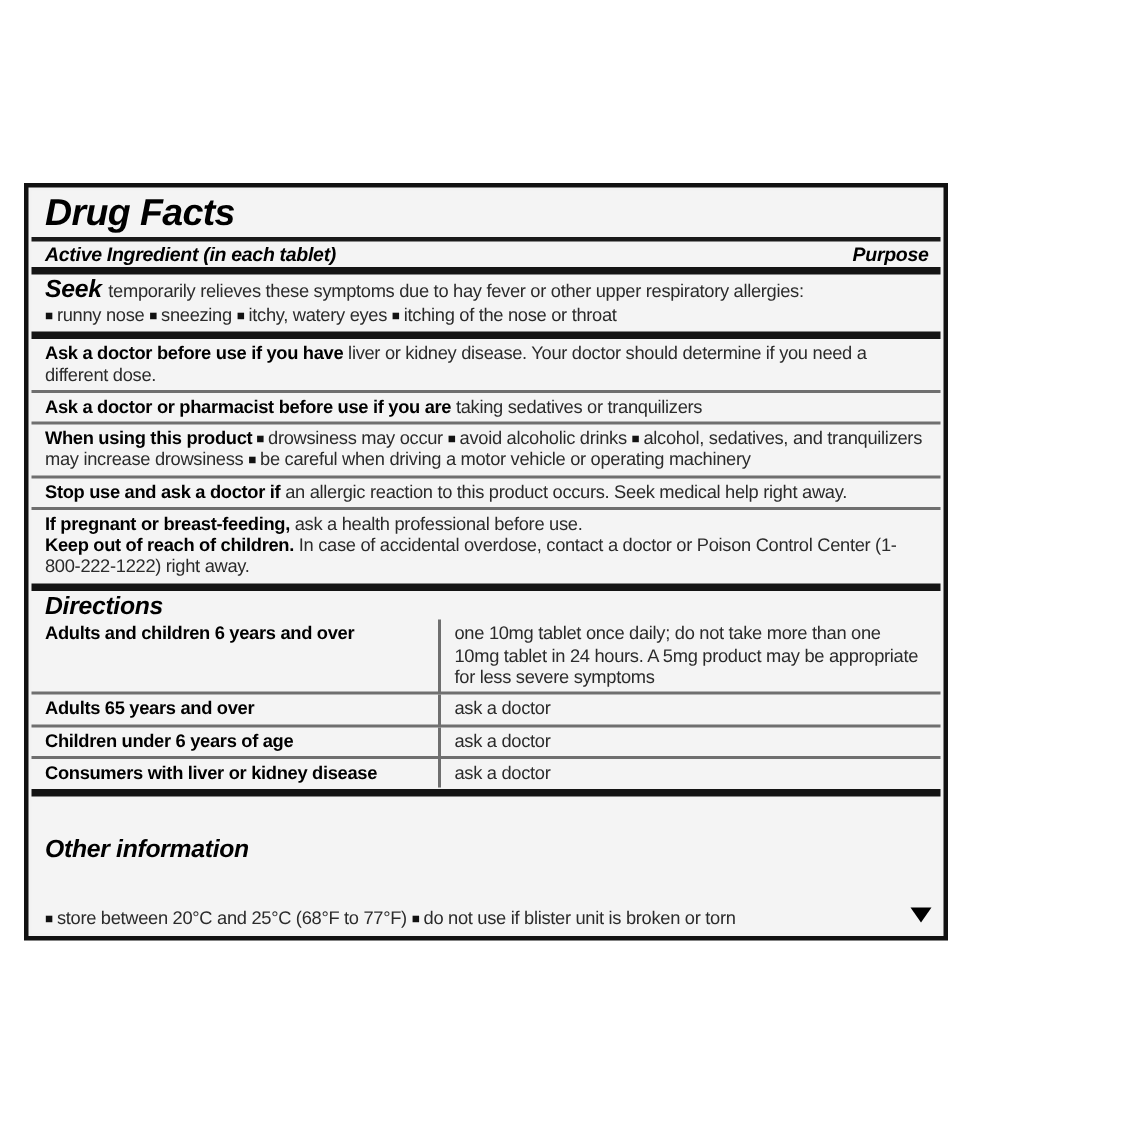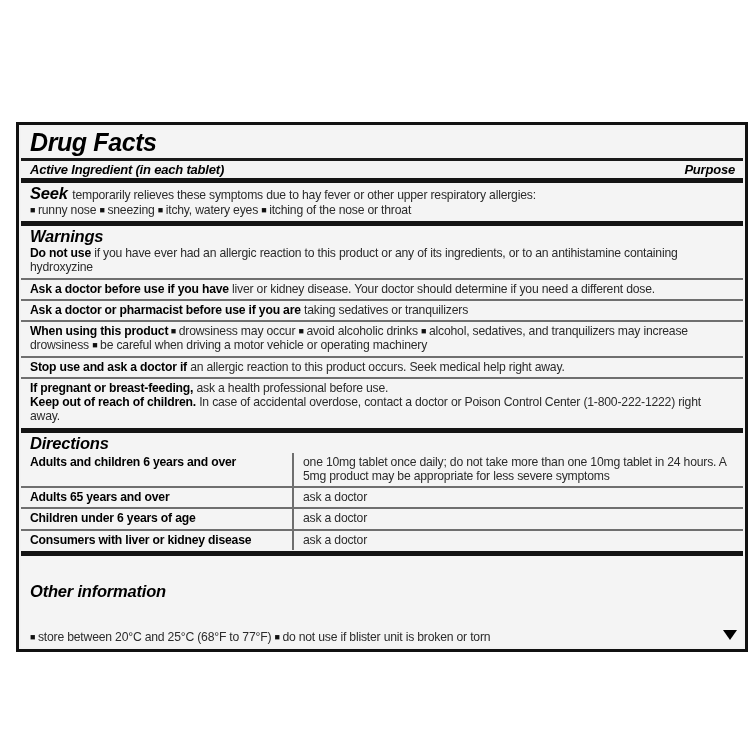--- a/index.html
+++ b/index.html
@@ -13,21 +13,21 @@
     font-family: "Liberation Sans", sans-serif;
     color: #000000;
     overflow: hidden;
   }
 
   
   #drug-facts-label {
     position: absolute;
     left: 16px;
     top: 122px;
-    width: 732px;
+    width: 616px;
     box-sizing: border-box;
     border: 3px solid #111111;
     background: #f2f2f2;
     padding: 2px;
   }
 
   .block {
     background: #f4f4f4;
     padding: 0 0 1px 0;
   }
@@ -183,27 +183,20 @@
     <div class="inner">
       <div>
         <span class="sec-head">Seek</span>
         <span class="body-txt">temporarily relieves these symptoms due to hay fever or other upper respiratory allergies:</span>
       </div>
       <div class="body-txt" id="uses-symptoms"><span class="bullet">■ </span><span>runny nose </span><span class="bullet"> ■ </span><span>sneezing </span><span class="bullet"> ■ </span><span>itchy, watery eyes </span><span class="bullet"> ■ </span><span>itching of the nose or throat</span></div>
     </div>
   </div>
 
   <div class="block">
-    <div class="w-row no-rule">
-      <div class="sec-head">Warnings</div>
-      <div class="body-txt">
-        <span class="bold-lead">Do not use</span>
-        <span>if you have ever had an allergic reaction to this product or any of its ingredients, or to an antihistamine containing hydroxyzine</span>
-      </div>
-    </div>
 
     <div class="w-row">
       <div class="body-txt">
         <span class="bold-lead">Ask a doctor before use if you have</span>
         <span>liver or kidney disease. Your doctor should determine if you need a different dose.</span>
       </div>
     </div>
 
     <div class="w-row">
       <div class="body-txt">

